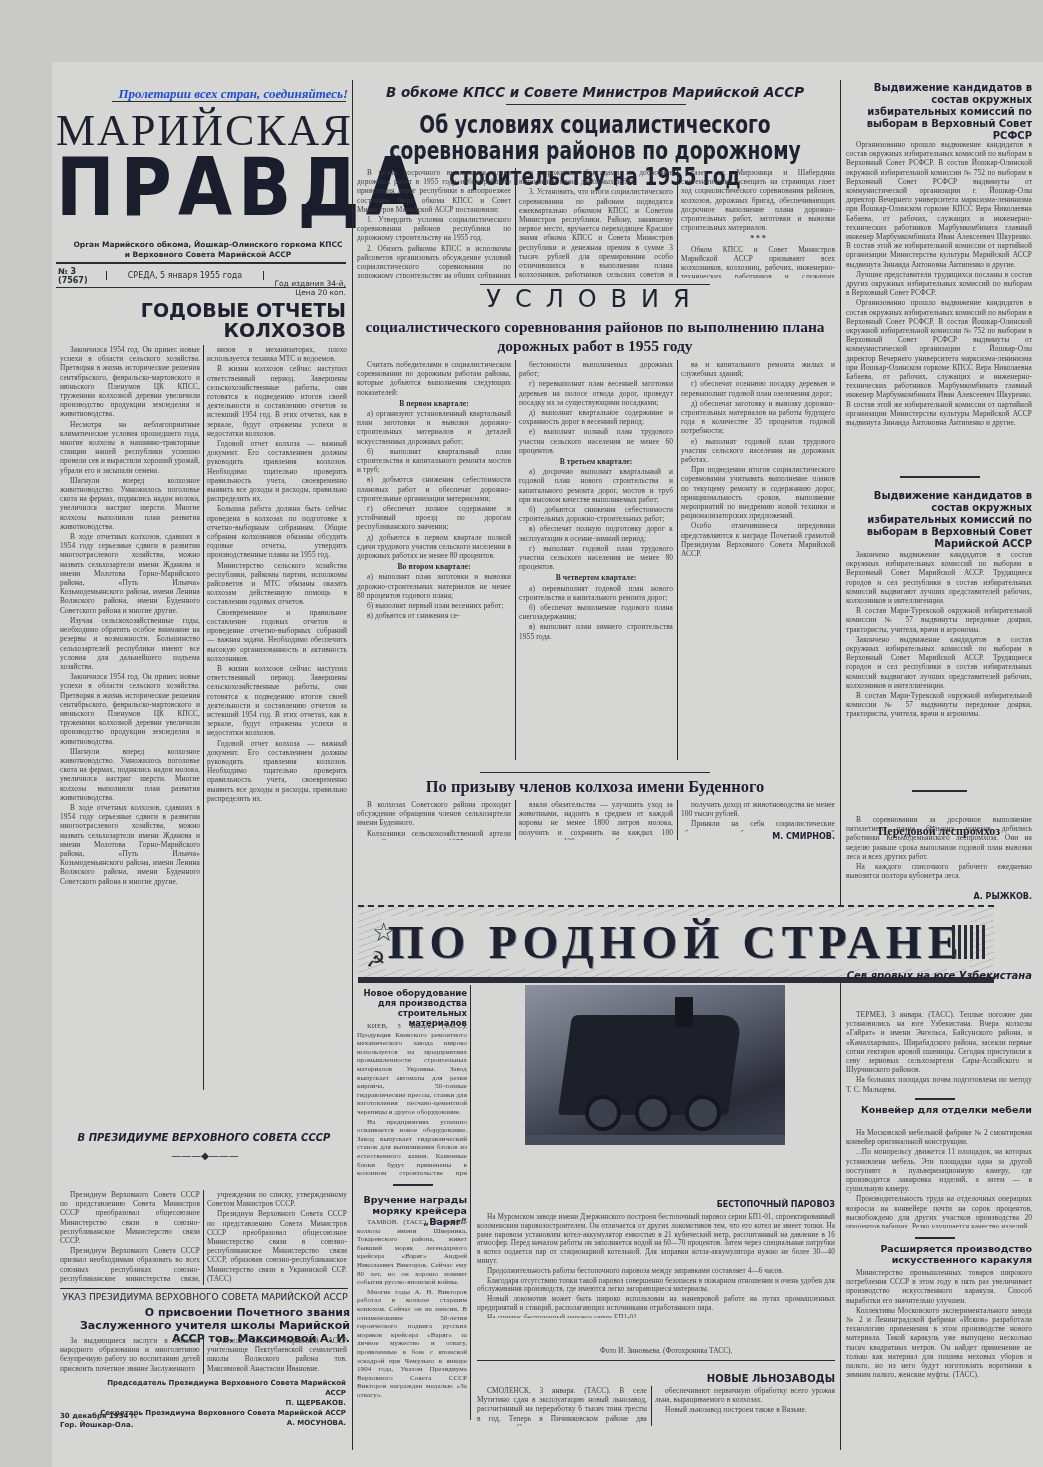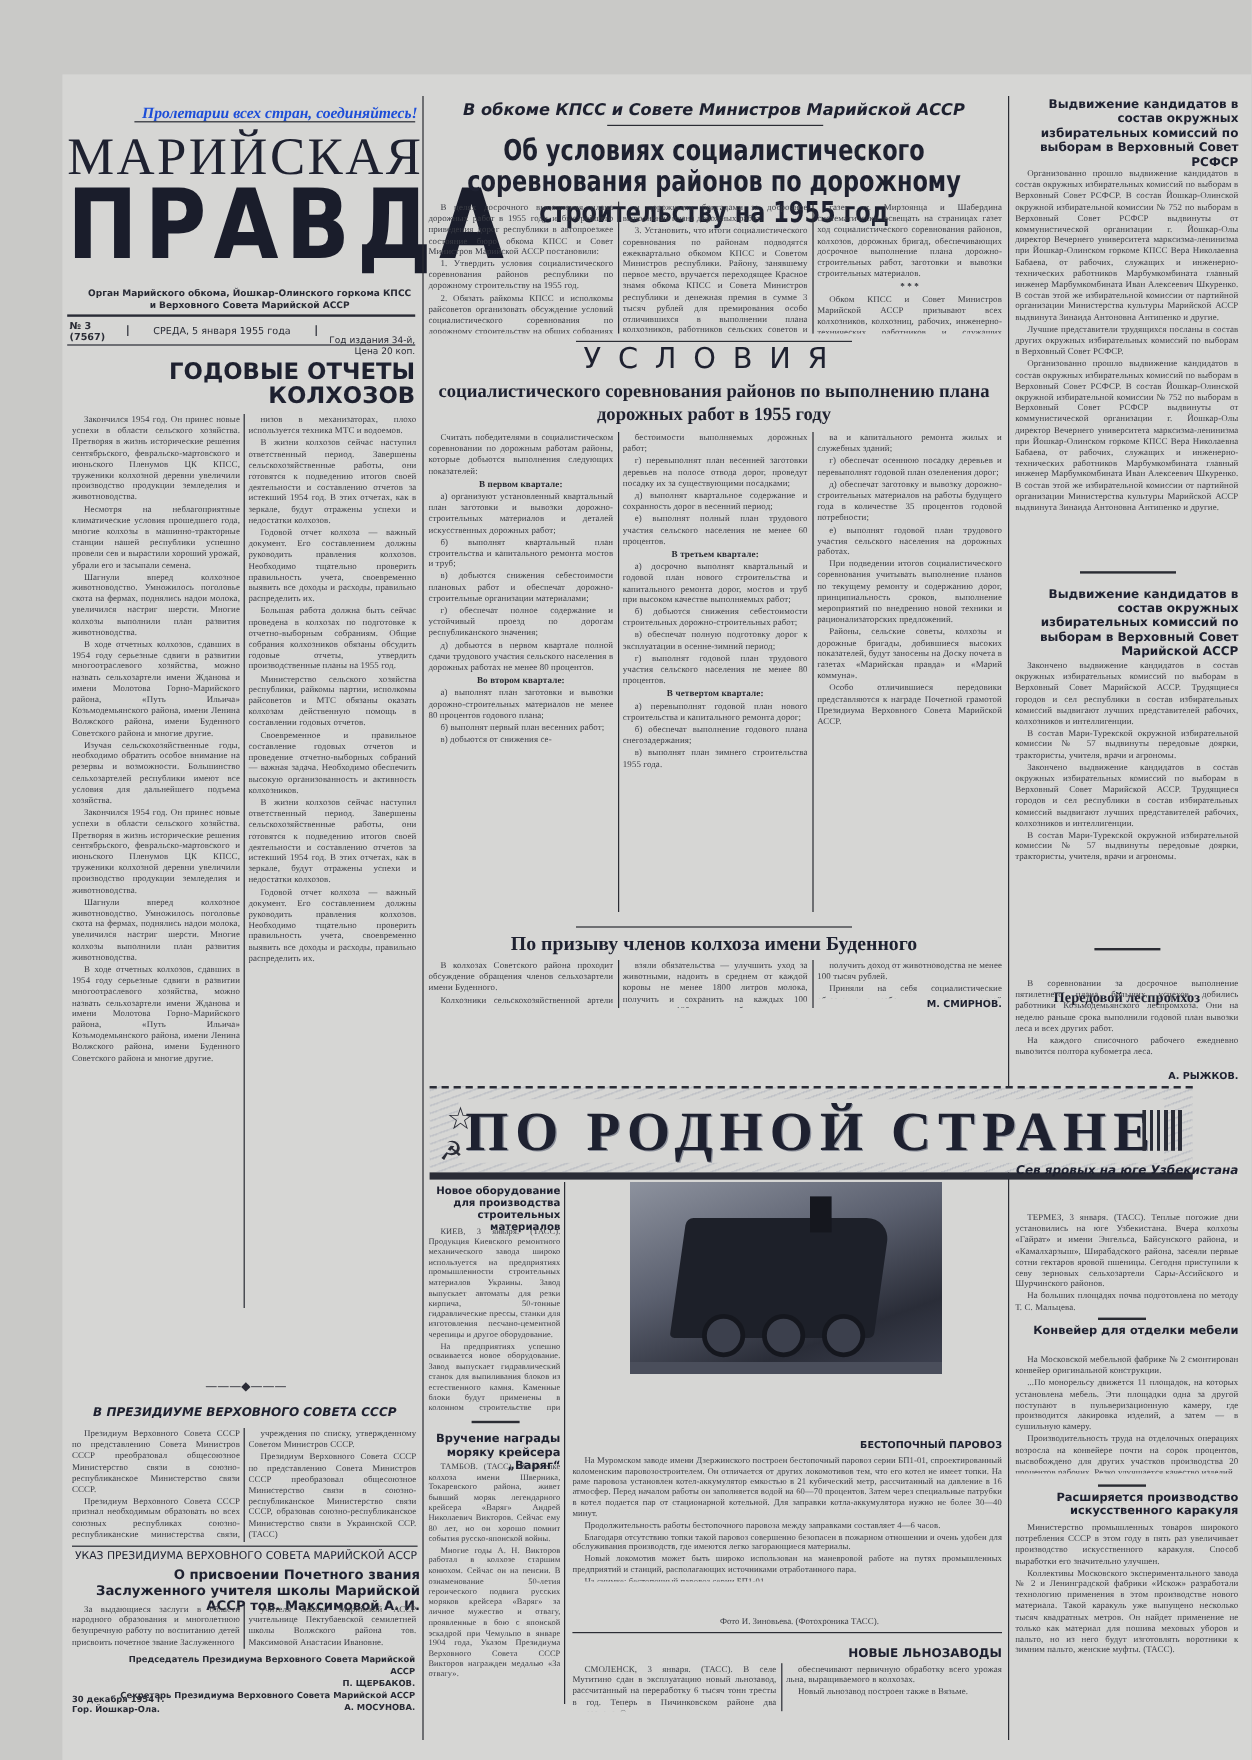--- a/index.html
+++ b/index.html
@@ -159,21 +159,20 @@
   <p>б) обеспечат выполнение годового плана снегозадержания;</p>
   <p>в) выполнят план зимнего строительства 1955 года.</p>
 </div>
 <div class="vrule" style="left:677px;top:360px;height:400px;"></div>
 <div class="abs txt" style="left:681px;top:360px;width:154px;height:400px;">
   <p>ва и капитального ремонта жилых и служебных зданий;</p>
   <p>г) обеспечат осеннюю посадку деревьев и перевыполнят годовой план озеленения дорог;</p>
   <p>д) обеспечат заготовку и вывозку дорожно-строительных материалов на работы будущего года в количестве 35 процентов годовой потребности;</p>
   <p>е) выполнят годовой план трудового участия сельского населения на дорожных работах.</p>
   <p>При подведении итогов социалистического соревнования учитывать выполнение планов по текущему ремонту и содержанию дорог, принципиальность сроков, выполнение мероприятий по внедрению новой техники и рационализаторских предложений.</p>
-  <p>Районы, сельские советы, колхозы и дорожные бригады, добившиеся высоких показателей, будут заносены на Доску почета в газетах «Марийская правда» и «Марий коммуна».</p>
   <p>Особо отличившиеся передовики представляются к награде Почетной грамотой Президиума Верховного Совета Марийской АССР.</p>
 </div>
 
 <div class="hrule" style="left:480px;top:772px;width:230px;"></div>
 <div class="abs h-serif" style="left:356px;top:777px;width:478px;font-size:16.5px;">По призыву членов колхоза имени Буденного</div>
 <div class="abs txt" style="left:357px;top:800px;width:154px;height:40px;">
   <p>В колхозах Советского района проходит обсуждение обращения членов сельхозартели имени Буденного.</p>
   <p>Колхозники сельскохозяйственной артели имени Сталина решили в 1955 году довести доходность артели от всех отраслей производства до полумиллиона рублей.</p>
 
 </div>
@@ -275,21 +274,21 @@
   <p>Производительность труда на отделочных операциях возросла на конвейере почти на сорок процентов, высвобождено для других участков производства 20 процентов рабочих. Резко улучшается качество изделий.</p>
 </div>
 <div class="hrule" style="left:915px;top:1237px;width:40px;height:2px;"></div>
 <div class="abs h-gothic" style="left:846px;top:1243px;width:186px;font-size:9.5px;line-height:11px;">Расширяется производство искусственного каракуля</div>
 <div class="abs txt" style="left:846px;top:1268px;width:186px;height:160px;">
   <p>Министерство промышленных товаров широкого потребления СССР в этом году в пять раз увеличивает производство искусственного каракуля. Способ выработки его значительно улучшен.</p>
   <p>Коллективы Московского экспериментального завода № 2 и Ленинградской фабрики «Искож» разработали технологию применения в этом производстве нового материала. Такой каракуль уже выпущено несколько тысяч квадратных метров. Он найдет применение не только как материал для пошива меховых уборов и пальто, но из него будут изготовлять воротники к зимним пальто, женские муфты. (ТАСС).</p>
 </div>
 
 <div class="abs ornament" style="left:140px;top:1150px;width:130px;">———◆———</div>
-<div class="abs h-italic" style="left:60px;top:1172px;width:288px;font-size:10px;">В ПРЕЗИДИУМЕ ВЕРХОВНОГО СОВЕТА СССР</div>
+<div class="abs h-italic" style="left:60px;top:1132px;width:288px;font-size:10px;">В ПРЕЗИДИУМЕ ВЕРХОВНОГО СОВЕТА СССР</div>
 <div class="abs txt" style="left:60px;top:1190px;width:140px;height:95px;">
   <p>Президиум Верховного Совета СССР по представлению Совета Министров СССР преобразовал общесоюзное Министерство связи в союзно-республиканское Министерство связи СССР.</p>
   <p>Президиум Верховного Совета СССР признал необходимым образовать во всех союзных республиках союзно-республиканские министерства связи, передав им предприятия, организации и</p>
 </div>
 <div class="vrule" style="left:203px;top:1190px;height:95px;"></div>
 <div class="abs txt" style="left:207px;top:1190px;width:140px;height:95px;">
   <p>учреждения по списку, утвержденному Советом Министров СССР.</p>
   <p>Президиум Верховного Совета СССР по представлению Совета Министров СССР преобразовал общесоюзное Министерство связи в союзно-республиканское Министерство связи СССР, образовав союзно-республиканское Министерство связи в Украинской ССР. (ТАСС)</p>
 </div>
 

